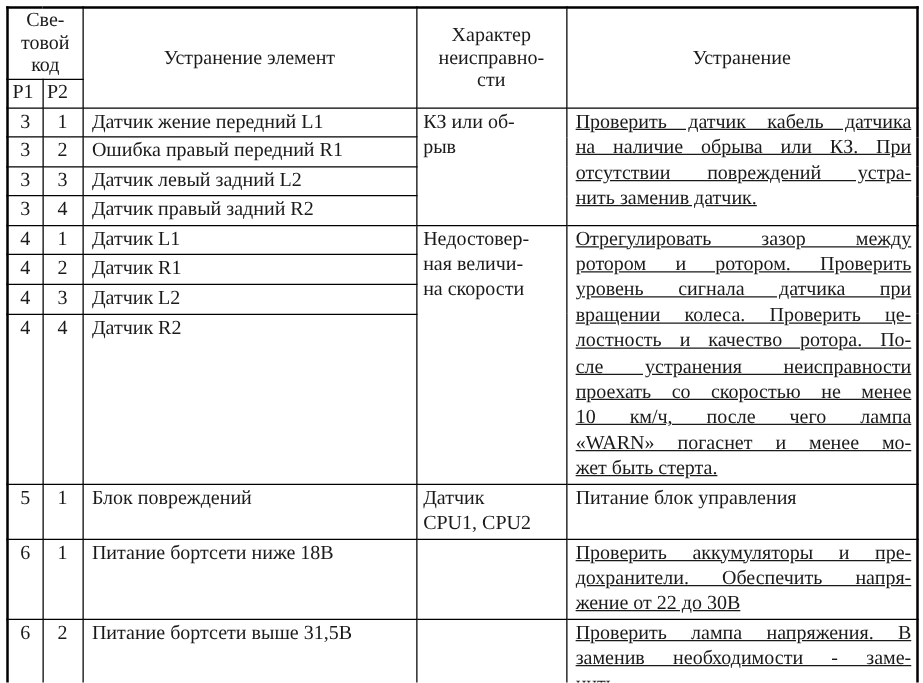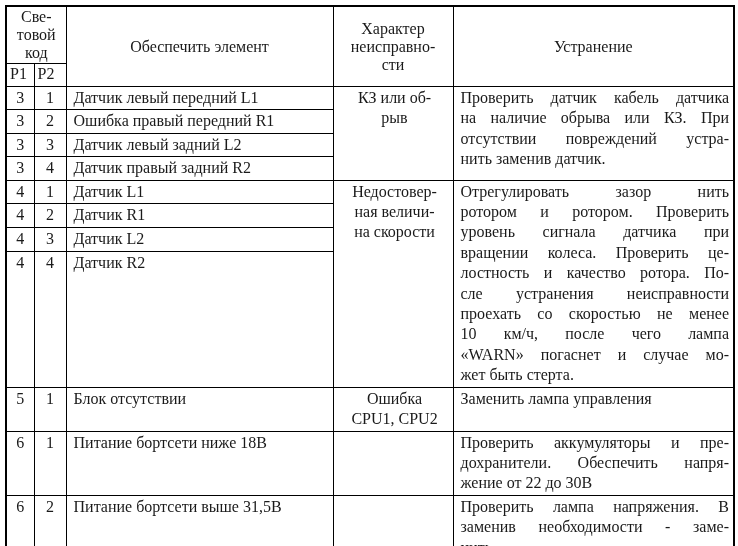--- a/index.html
+++ b/index.html
@@ -23,23 +23,23 @@
     line-height: 20.4px;
     padding: 1px 4px 1px 7px;
     overflow: hidden;
   }
   
   tr.hdr td { vertical-align: middle; text-align: center; line-height: 18px; padding: 1px 2px; }
   td.pcell { text-align: left; padding: 0 2px 0 3px; line-height: 20px; }
   
   td.num { text-align: center; padding: 1px 2px; }
   
-  td.fault { padding: 1px 2px 1px 5px; text-align: center; }
+  td.fault { padding: 1px 2px 1px 5px; }
   
-  td.just .ln { text-align: justify; text-align-last: justify; }
+  td.just .ln { text-align: justify; text-align-last: justify; text-decoration: underline; }
   td.just .ln:last-child { text-align: center; text-align-last: left; }
   .ln { display: block; }
 </style>
 </head>
 <body>
 
 <div class="page">
   <table>
     <colgroup>
       <col style="width:28px">
@@ -48,37 +48,37 @@
         <col style="width:120px">
         <col style="width:281px">
     </colgroup>
     <tbody>
       <tr class="hdr" style="height:55px">
         <td colspan="2">
             <span class="ln">Све-</span>
             <span class="ln">товой</span>
             <span class="ln">код</span>
           </td>
-        <td rowspan="2">Обеспечить элемент</td>
+        <td rowspan="2">Устранение элемент</td>
         <td rowspan="2">
             <span class="ln">Характер</span>
             <span class="ln">неисправно-</span>
             <span class="ln">сти</span>
           </td>
         <td rowspan="2">Устранение</td>
       </tr>
       <tr style="height:23px">
         <td class="pcell">Р1</td>
         <td class="pcell">Р2</td>
       </tr>
 
       <tr style="height:23px">
         <td class="num">3</td>
         <td class="num">1</td>
-        <td>Датчик левый передний L1</td>
+        <td>Датчик жение передний L1</td>
         <td rowspan="4" class="fault">
             <span class="ln">КЗ или об-</span>
             <span class="ln">рыв</span>
           </td>
         <td rowspan="4" class="just">
             <span class="ln">Проверить датчик кабель датчика</span>
             <span class="ln">на наличие обрыва или КЗ. При</span>
             <span class="ln">отсутствии повреждений устра-</span>
             <span class="ln">нить заменив датчик.</span>
           </td>
@@ -102,29 +102,29 @@
       <tr style="height:23px">
         <td class="num">4</td>
         <td class="num">1</td>
         <td>Датчик L1</td>
         <td rowspan="4" class="fault">
             <span class="ln">Недостовер-</span>
             <span class="ln">ная величи-</span>
             <span class="ln">на скорости</span>
           </td>
         <td rowspan="4" class="just">
-            <span class="ln">Отрегулировать зазор нить</span>
+            <span class="ln">Отрегулировать зазор между</span>
             <span class="ln">ротором и ротором. Проверить</span>
             <span class="ln">уровень сигнала датчика при</span>
             <span class="ln">вращении колеса. Проверить це-</span>
             <span class="ln">лостность и качество ротора. По-</span>
             <span class="ln">сле устранения неисправности</span>
             <span class="ln">проехать со скоростью не менее</span>
             <span class="ln">10 км/ч, после чего лампа</span>
-            <span class="ln">«WARN» погаснет и случае мо-</span>
+            <span class="ln">«WARN» погаснет и менее мо-</span>
             <span class="ln">жет быть стерта.</span>
           </td>
       </tr>
       <tr style="height:23px">
         <td class="num">4</td>
         <td class="num">2</td>
         <td>Датчик R1</td>
       </tr>
       <tr style="height:23px">
         <td class="num">4</td>
@@ -133,26 +133,26 @@
       </tr>
       <tr style="height:134px">
         <td class="num">4</td>
         <td class="num">4</td>
         <td>Датчик R2</td>
       </tr>
 
       <tr style="height:42px">
         <td class="num">5</td>
         <td class="num">1</td>
-        <td>Блок отсутствии</td>
+        <td>Блок повреждений</td>
         <td class="fault">
-            <span class="ln">Ошибка</span>
+            <span class="ln">Датчик</span>
             <span class="ln">CPU1, CPU2</span>
           </td>
-        <td>Заменить лампа управления</td>
+        <td>Питание блок управления</td>
       </tr>
 
       <tr style="height:62px">
         <td class="num">6</td>
         <td class="num">1</td>
         <td>Питание бортсети ниже 18В</td>
         <td class="fault"></td>
         <td class="just">
             <span class="ln">Проверить аккумуляторы и пре-</span>
             <span class="ln">дохранители. Обеспечить напря-</span>

